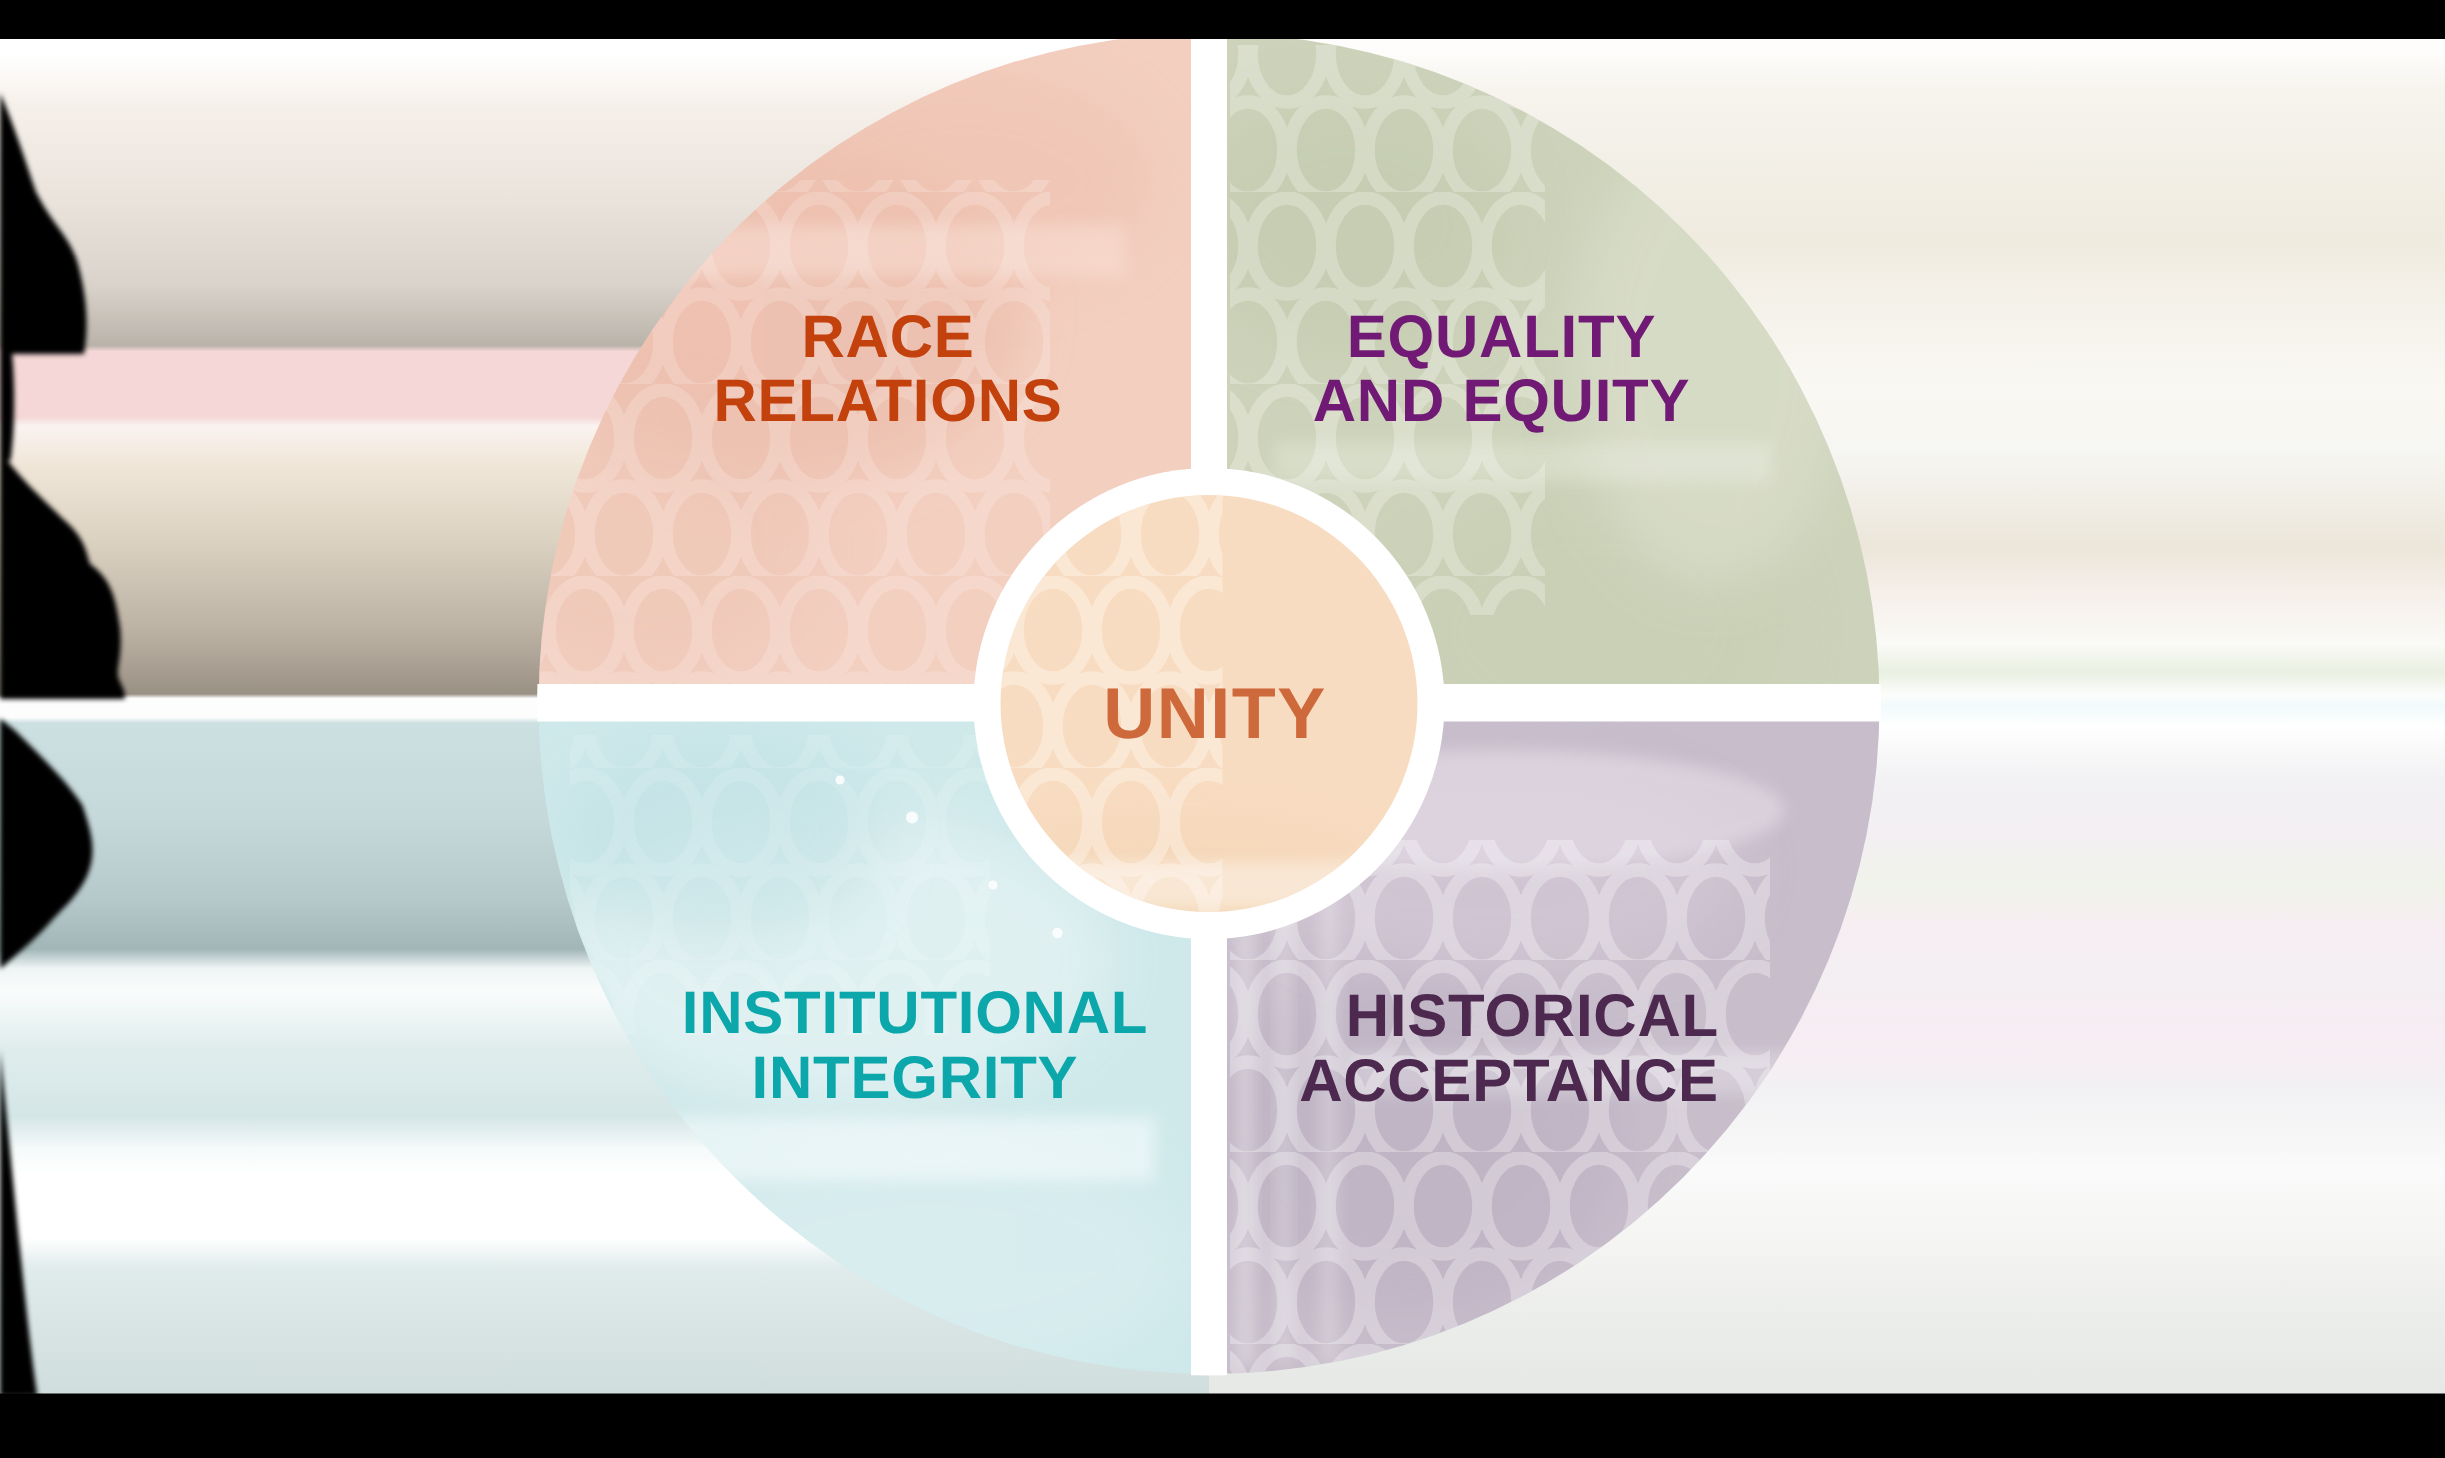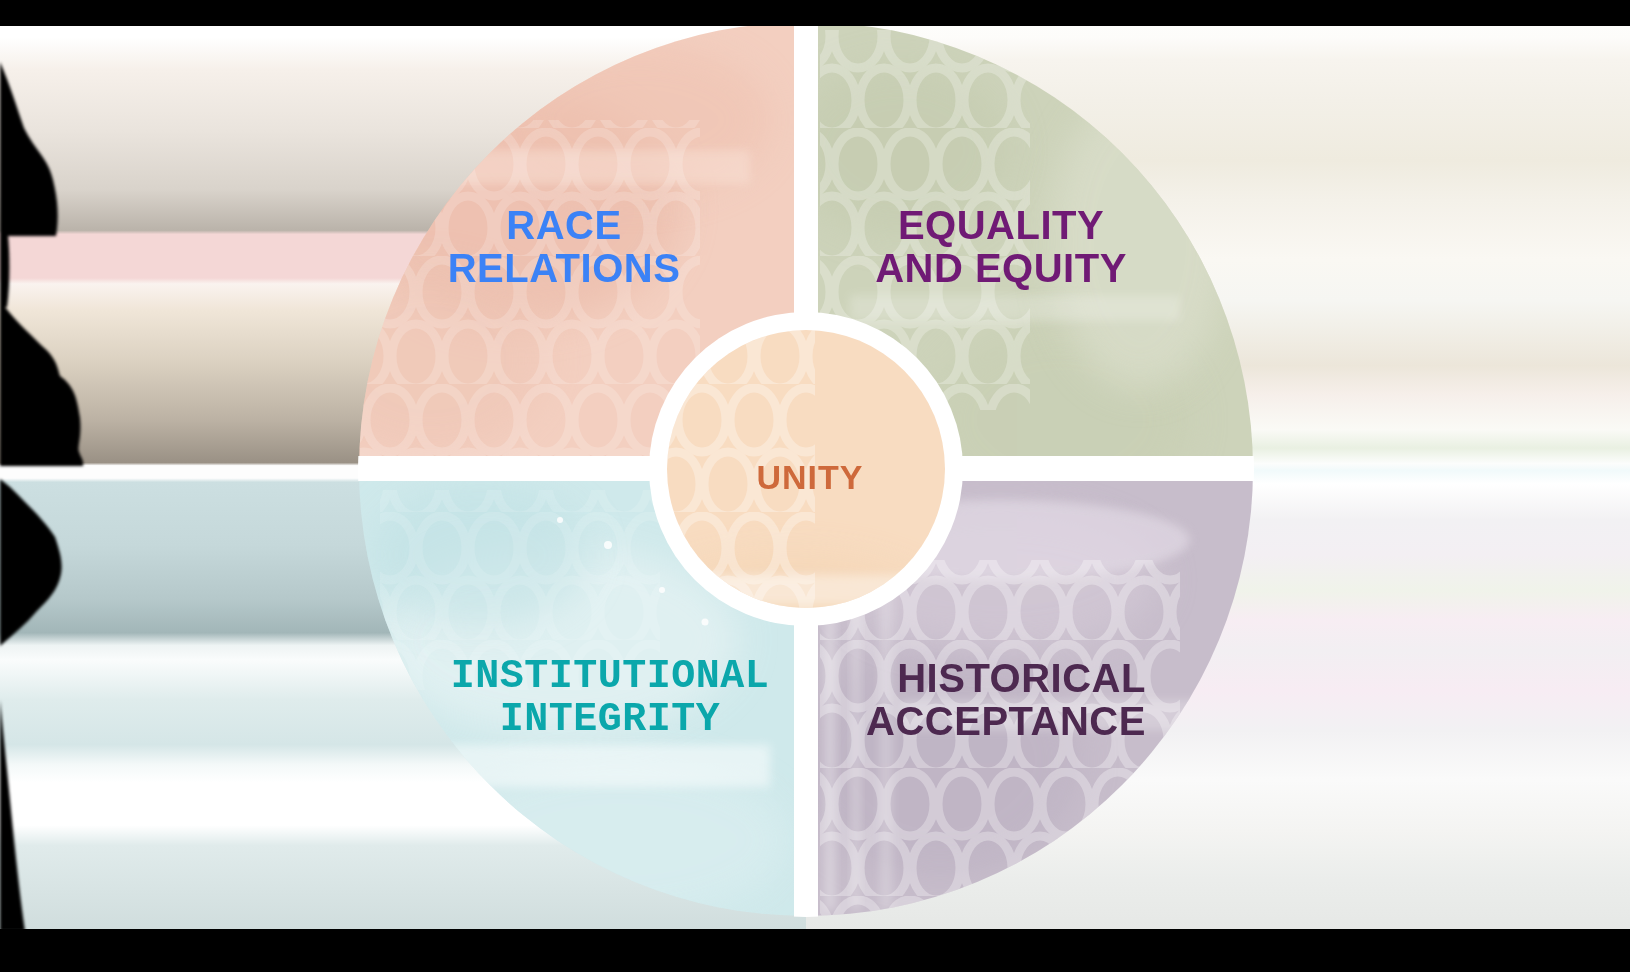--- a/index.html
+++ b/index.html
@@ -50,21 +50,21 @@
     position: absolute;
     z-index: 3;
     transform: translate(-50%, -50%);
     text-align: center;
     white-space: pre-line;
     font-weight: bold;
     font-size: 40px;
     line-height: 1.08;
     letter-spacing: 0.5px;
   }
-  .label-center { font-size: 34px; letter-spacing: 1px; }
+  .label-center { font-size: 48px; letter-spacing: 1px; }
 </style>
 </head>
 <body>
 
 <div class="stage">
 
   <div class="bands bands-left"></div>
   <div class="bands bands-right"></div>
 
   <svg class="wheel-svg" width="1630" height="972" viewBox="0 0 1630 972">
@@ -161,27 +161,27 @@
 
     <circle cx="806" cy="469" r="157" fill="#ffffff"></circle>
     <circle cx="806" cy="469" r="139" fill="#f8dcc1"></circle>
     <g clip-path="url(#clipCenter)">
       <ellipse cx="790" cy="610" rx="150" ry="55" fill="#f2d2ae" opacity="0.45" filter="url(#wash)"></ellipse>
       <rect x="660" y="575" width="300" height="30" fill="#ffffff" opacity="0.4" filter="url(#streak)"></rect>
       <rect x="665" y="330" width="150" height="290" fill="url(#chain)" opacity="0.3"></rect>
     </g>
   </svg>
 
-  <div class="label" style="left: 564px; top: 247px; color: #3b82f6;">RACE
+  <div class="label" style="left: 592px; top: 247px; color: #c2410c;">RACE
 RELATIONS</div>
 
   <div class="label" style="left: 1001px; top: 247px; color: #701a75;">EQUALITY
 AND EQUITY</div>
 
-  <div class="label" style="left: 610px; top: 698px; color: rgb(11, 167, 171); font-family: Liberation Mono, monospace;">INSTITUTIONAL
+  <div class="label" style="left: 610px; top: 698px; color: rgb(11, 167, 171);">INSTITUTIONAL
 INTEGRITY</div>
 
   <div class="label" style="left: 1006px; top: 700px; color: rgb(77, 41, 80); text-align: right;">HISTORICAL
 ACCEPTANCE</div>
 
   <div class="label label-center" style="left: 810px; top: 477px; color: rgb(206, 105, 59);">UNITY</div>
 
   <svg class="artifact-svg" width="1630" height="972" viewBox="0 0 1630 972">
     <rect x="0" y="0" width="1630" height="26" fill="#000000"></rect>
     <rect x="0" y="929" width="1630" height="43" fill="#000000"></rect>

